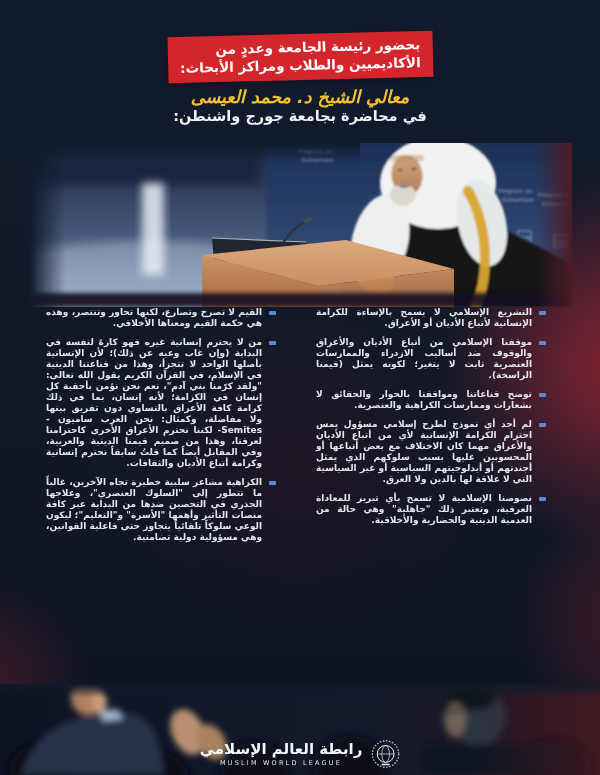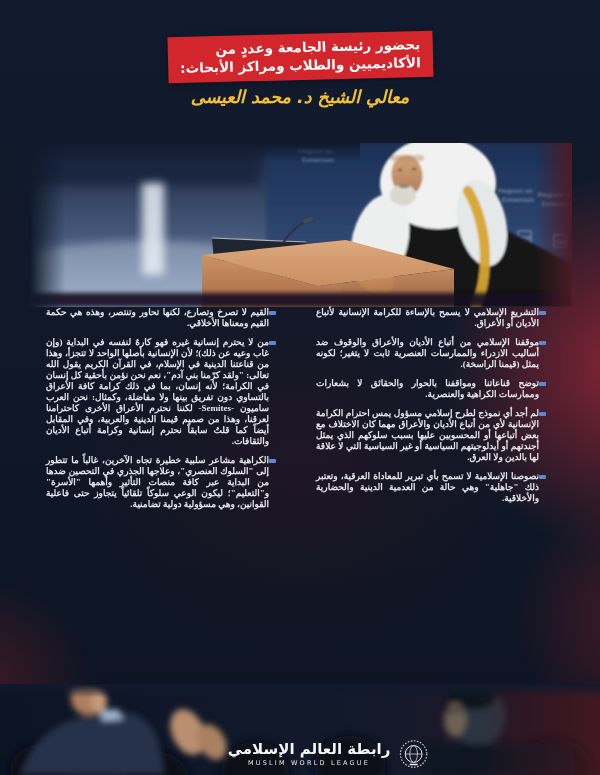--- a/index.html
+++ b/index.html
@@ -24,47 +24,48 @@
   .title{margin-top:7px;font-size:17.5px;font-weight:bold;color:#f2c12d;letter-spacing:.2px;font-style:italic;}
   .subtitle{margin-top:1px;font-size:14.5px;font-weight:600;color:#eef1f6;}
   
   .hero{position:absolute;top:143px;left:30px;width:542px;height:164px;}
   
   .columns{
     position:absolute;top:307px;left:0;right:0;
     display:flex;direction:rtl;gap:40px;padding:0 54px 0 46px;
   }
   .col{flex:1 1 0;}
-  .quote-item{display:flex;margin-bottom:8px;direction:rtl;font-family:Liberation Serif, serif;}
+  .quote-item{display:flex;gap:7px;margin-bottom:8px;direction:rtl;}
   .bullet{flex:0 0 auto;width:7px;height:4px;margin-top:4px;background:#5b87d8;border-radius:1px;}
   .quote-item p{
     margin:0;font-size:9px;line-height:11px;font-weight:bold;
     color:#e4e7ee;text-align:justify;direction:rtl;
   }
   
   .footer-photo{position:absolute;left:0;top:684px;width:600px;height:91px;}
   .logo{
     position:absolute;bottom:6px;left:50%;transform:translateX(-50%);
-    display:flex;align-items:center;gap:8px;direction:ltr;margin-left:28px;
+    display:flex;align-items:center;gap:8px;direction:ltr;
   }
   .logo-text{text-align:center;}
   .logo-ar{font-size:15px;font-weight:bold;color:#f3f5f8;line-height:16px;white-space:nowrap;}
   .logo-en{font-size:6.5px;letter-spacing:2.2px;color:#e6eaf0;margin-top:2px;white-space:nowrap;}
 </style>
 </head>
 <body>
 
 <div class="page">
 
   <div class="header">
     <div class="banner">
       <div>بحضور رئيسة الجامعة وعددٍ من</div>
       <div>الأكاديميين والطلاب ومراكز الأبحاث:</div>
     </div>
     <div class="title">معالي الشيخ د. محمد العيسى</div>
+    <div class="subtitle">في محاضرة بجامعة جورج واشنطن:</div>
   </div>
 
   <svg class="hero" viewBox="0 0 542 164">
     <defs>
       <linearGradient id="sky" x1="0" y1="0" x2="0" y2="1">
         <stop offset="0" stop-color="#1d2740"></stop>
           <stop offset=".55" stop-color="#46587a"></stop>
           <stop offset="1" stop-color="#96a9c4"></stop>
       </linearGradient>
       <linearGradient id="backdrop" x1="0" y1="0" x2="0" y2="1">

